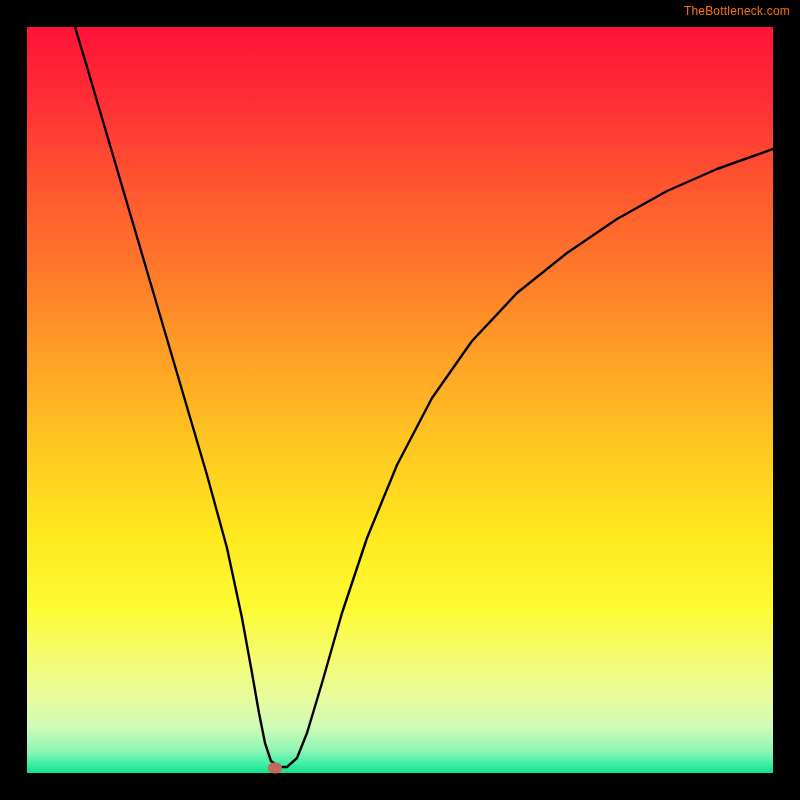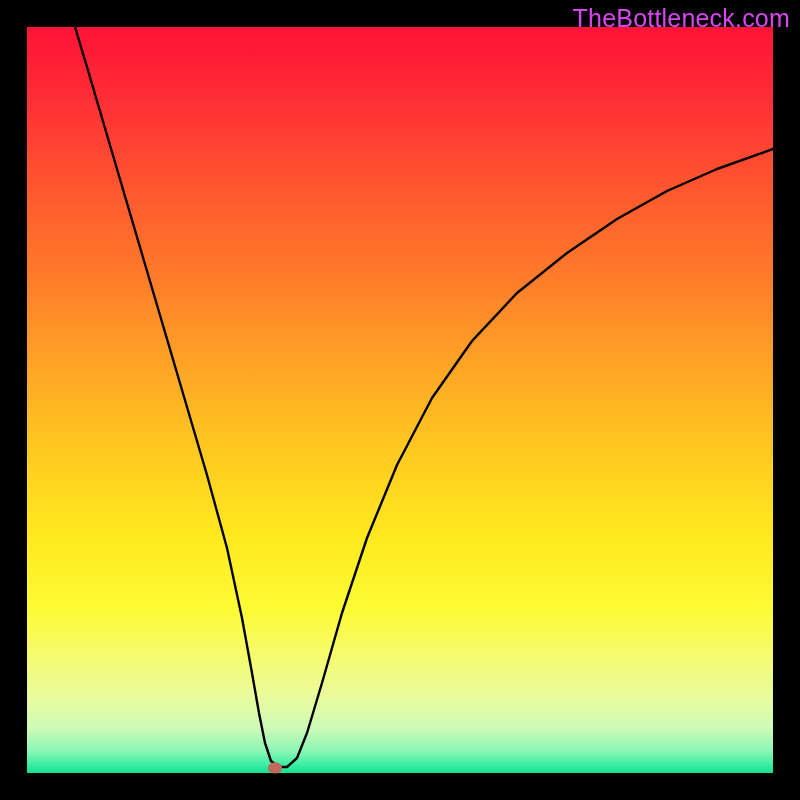--- a/index.html
+++ b/index.html
@@ -37,22 +37,22 @@
       #cdfbb7 94%,
       #8ef6b5 97%,
       #37eda2 99%,
       #12df8d 100%
     );
   }
   .watermark {
     position: absolute;
     top: 4px;
     right: 10px;
-    color: #d946ef;
-    font-size: 25px;
+    color: #f97316;
+    font-size: 12px;
     letter-spacing: 0.2px;
     z-index: 5;
   }
   svg.curve {
     position: absolute;
     left: 0;
     top: 0;
     width: 746px;
     height: 746px;
   }

